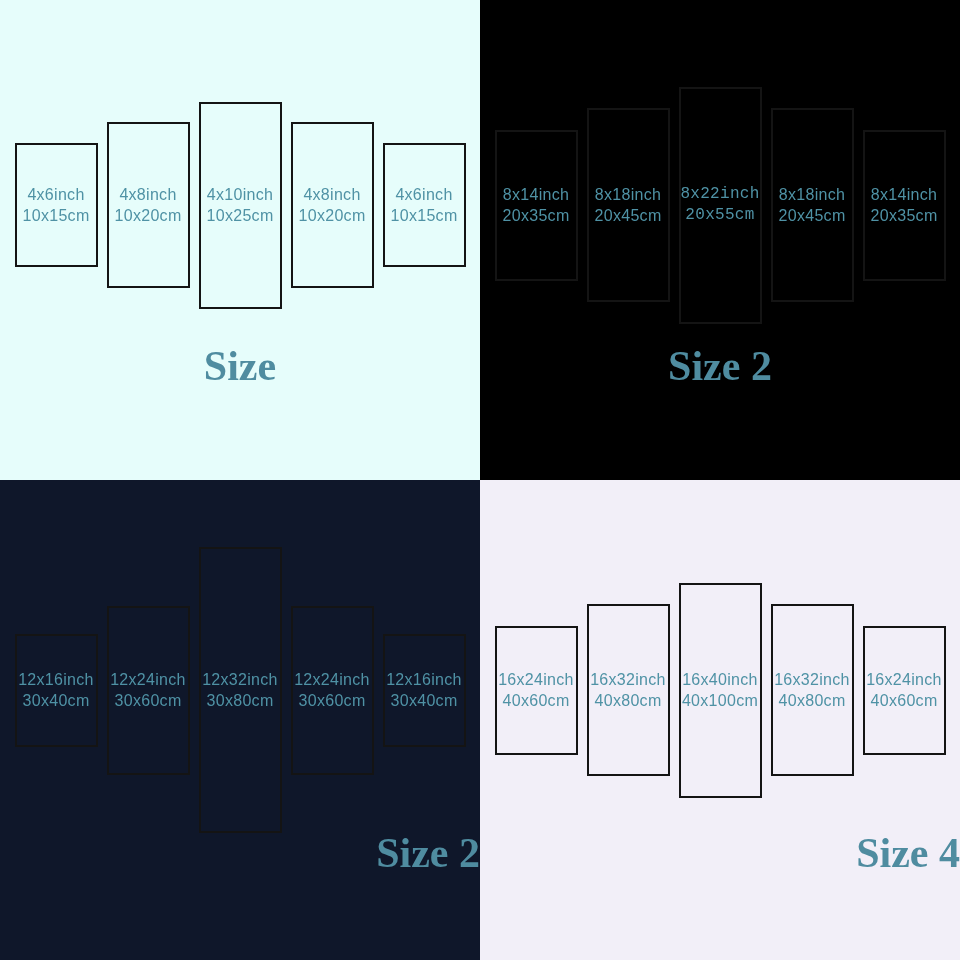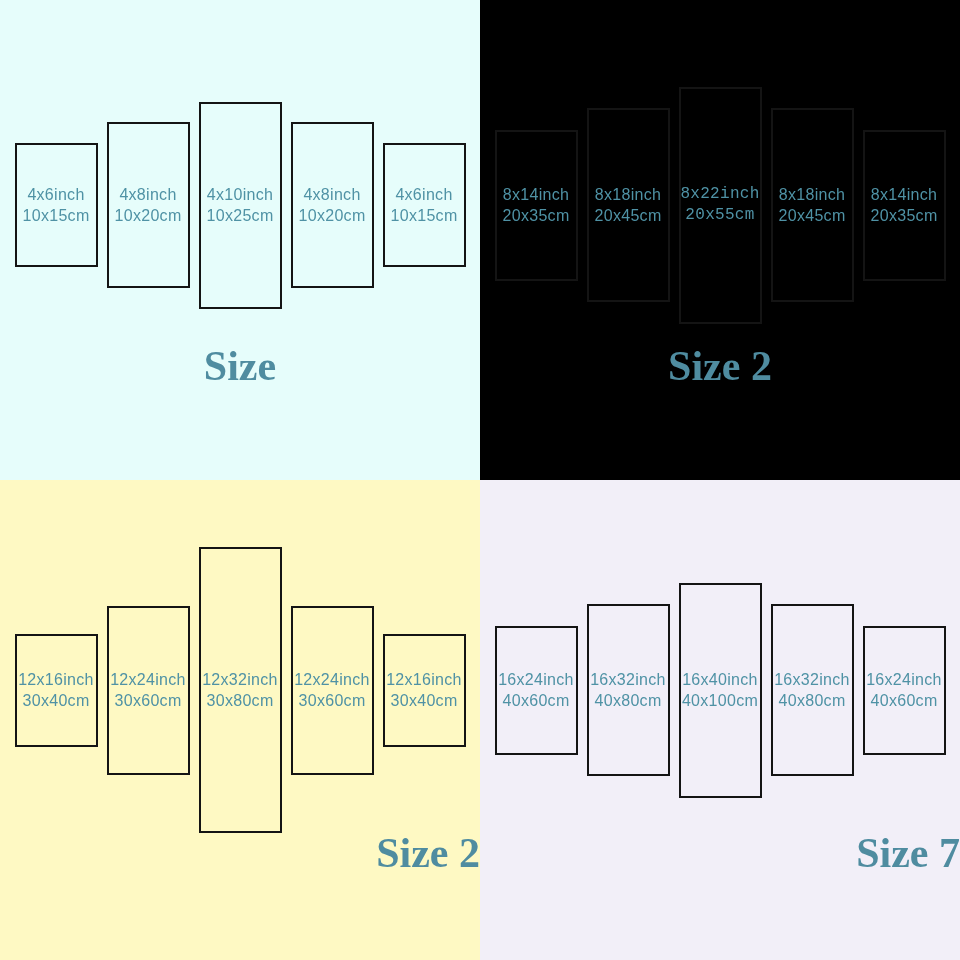--- a/index.html
+++ b/index.html
@@ -132,21 +132,21 @@
         <div class="panel" style="height: 151px; border-color: rgb(20, 20, 20);">
           <div class="panel-label">
             <div>8x14inch</div>
             <div>20x35cm</div>
           </div>
         </div>
       </div>
     <div class="q-title">Size 2</div>
   </div>
 
-  <div class="quadrant row-bottom" style="background: #fef9c3;">
+  <div class="quadrant row-bottom" style="background: #0f172a;">
     <div class="panel-row">
         <div class="panel" style="height: 113px; border-color: rgb(20, 20, 20);">
           <div class="panel-label">
             <div>12x16inch</div>
             <div>30x40cm</div>
           </div>
         </div>
         <div class="panel" style="height: 169px; border-color: rgb(20, 20, 20);">
           <div class="panel-label">
             <div>12x24inch</div>
@@ -201,16 +201,16 @@
             <div>40x80cm</div>
           </div>
         </div>
         <div class="panel" style="height: 129px; border-color: rgb(20, 20, 20);">
           <div class="panel-label">
             <div>16x24inch</div>
             <div>40x60cm</div>
           </div>
         </div>
       </div>
-    <div class="q-title">Size 7</div>
+    <div class="q-title">Size 4</div>
   </div>
 
 </div>
 
 </body></html>

